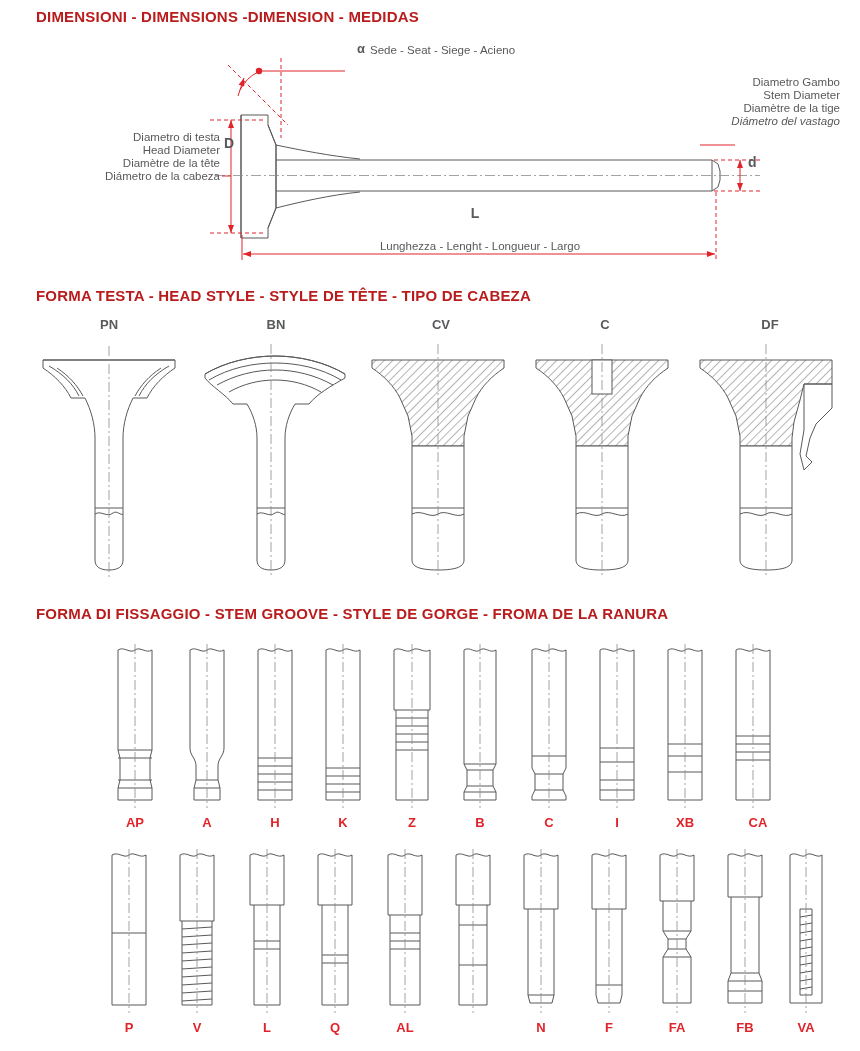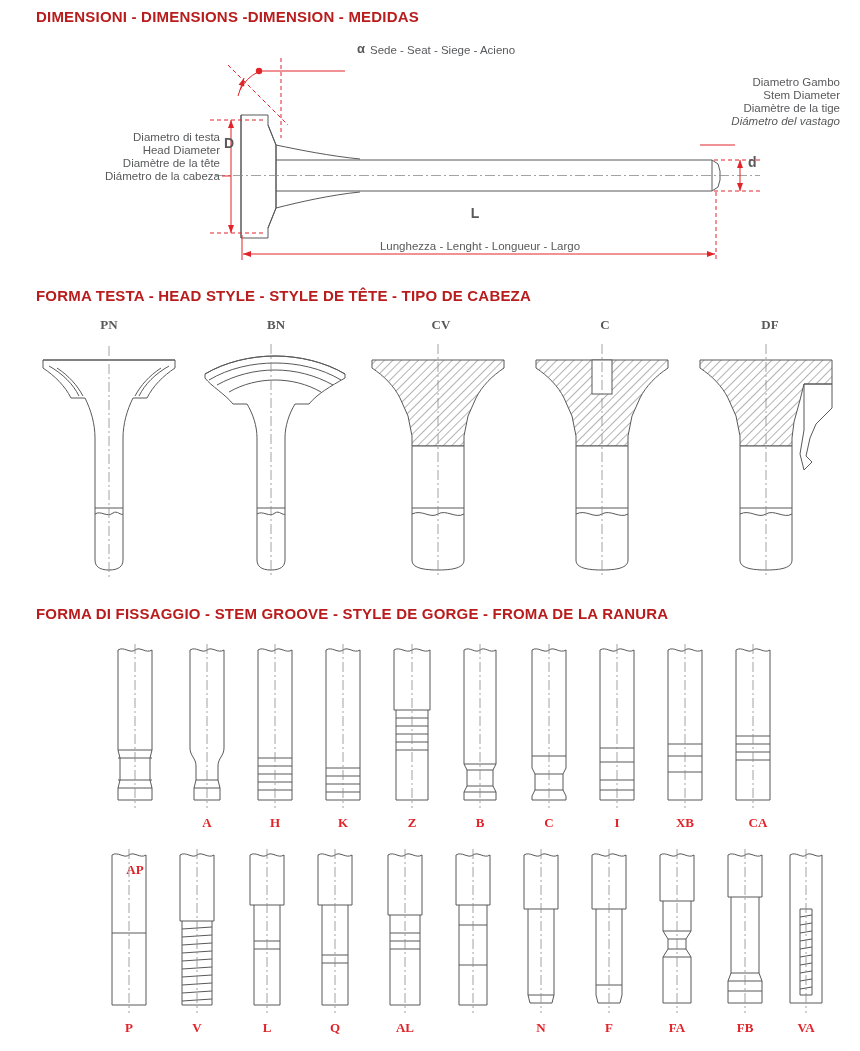--- a/index.html
+++ b/index.html
@@ -22,21 +22,20 @@
   .lbl{position:absolute;font-size:11.5px;line-height:13px;color:#58595b;}
   .lbl.r{text-align:right;}
   .lbl.c{text-align:center;}
   .code{
     position:absolute;
     font-weight:bold;
     font-size:13px;
     color:#e1242a;
     text-align:center;
     width:60px;
-    font-family:Liberation Serif, serif;
   }
   .code.dark{color:#58595b;}
   svg{position:absolute;overflow:visible;}
   .ln{stroke:#58595b;stroke-width:1;fill:none;}
   .ln-r{stroke:#e1242a;stroke-width:1;fill:none;}
   .dash{stroke:#e1242a;stroke-width:1;fill:none;stroke-dasharray:4 3;}
   .cl{stroke:#8a8c8e;stroke-width:.8;fill:none;stroke-dasharray:10 3 2 3;}
   .hatch-fill{fill:url(#hatch);stroke:#58595b;stroke-width:1;}
   .wh{fill:#ffffff;stroke:#58595b;stroke-width:1;}
   .none{fill:none;stroke:#58595b;stroke-width:1;}
@@ -278,21 +277,21 @@
     <path class="none" d="M0,10 L0,96 L34,96 L34,10"></path>
     <path class="none" d="M0,96 L0,160 L34,160 L34,96"></path>
     <path class="none" d="M0,10 C6,6 12,14 17,10 C22,6 28,14 34,10"></path>
     <line class="none" x1="0" y1="104" x2="34" y2="104"></line>
     <line class="none" x1="0" y1="112" x2="34" y2="112"></line>
     <line class="none" x1="0" y1="120" x2="34" y2="120"></line>
     <line class="cl" x1="17" y1="4" x2="17" y2="168"></line>
   </g>
 </svg>
 
-<div class="code" style="left:105px;top:815px;margin-top:47px;">AP</div>
+<div class="code" style="left:105px;top:815px;">AP</div>
 <div class="code" style="left:177px;top:815px;">A</div>
 <div class="code" style="left:245px;top:815px;">H</div>
 <div class="code" style="left:313px;top:815px;">K</div>
 <div class="code" style="left:382px;top:815px;">Z</div>
 <div class="code" style="left:450px;top:815px;">B</div>
 <div class="code" style="left:519px;top:815px;">C</div>
 <div class="code" style="left:587px;top:815px;">I</div>
 <div class="code" style="left:655px;top:815px;">XB</div>
 <div class="code" style="left:728px;top:815px;">CA</div>
 

